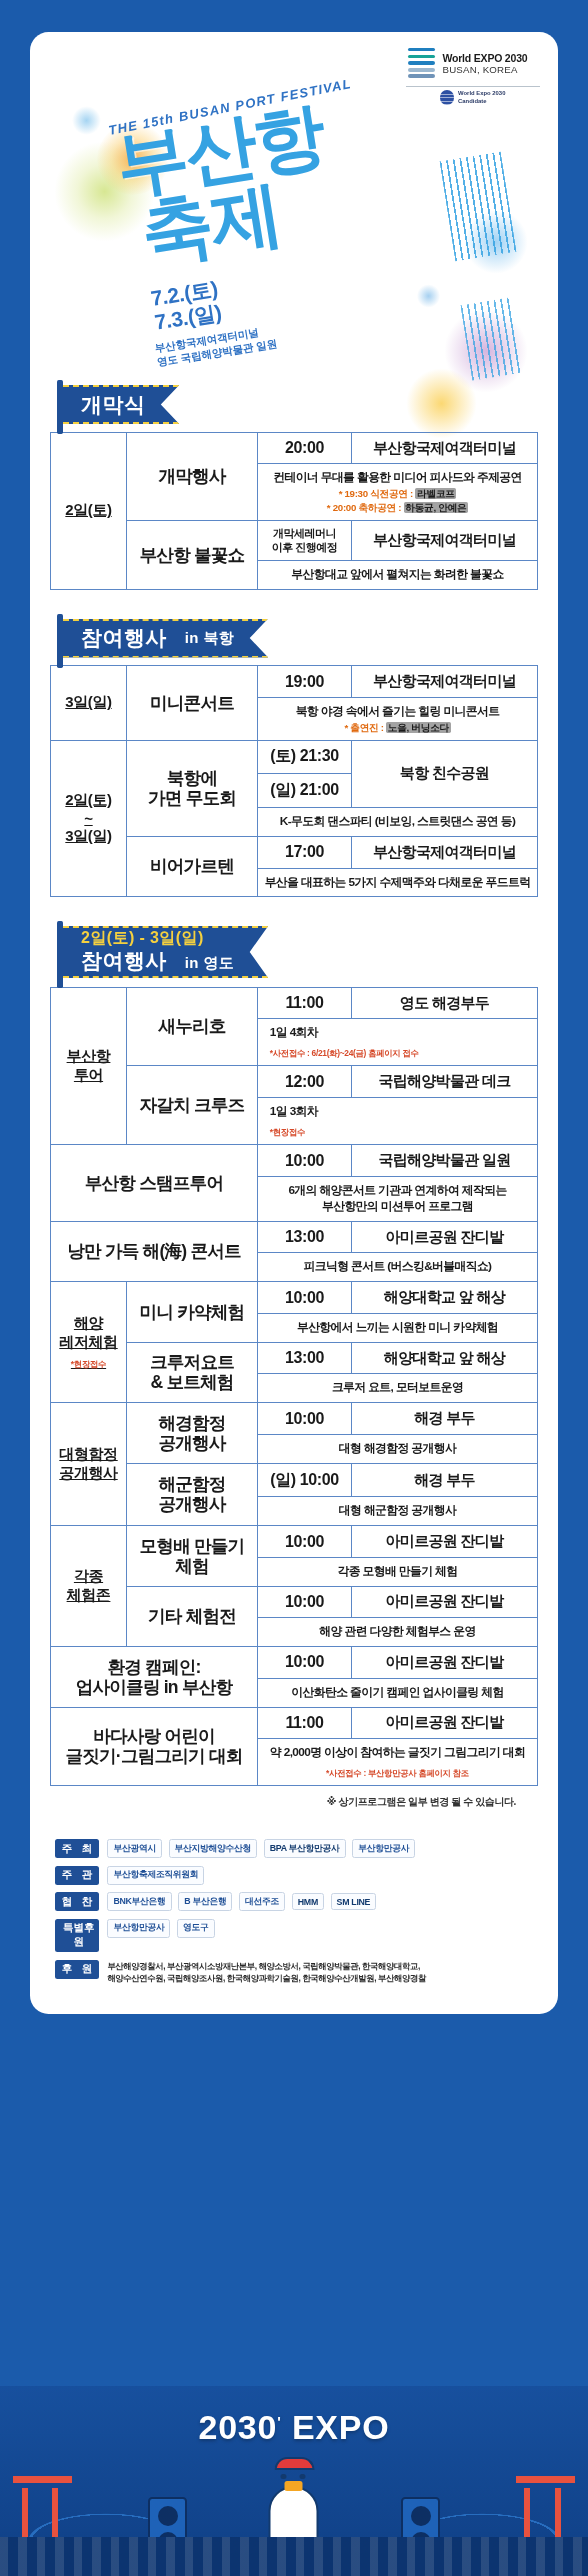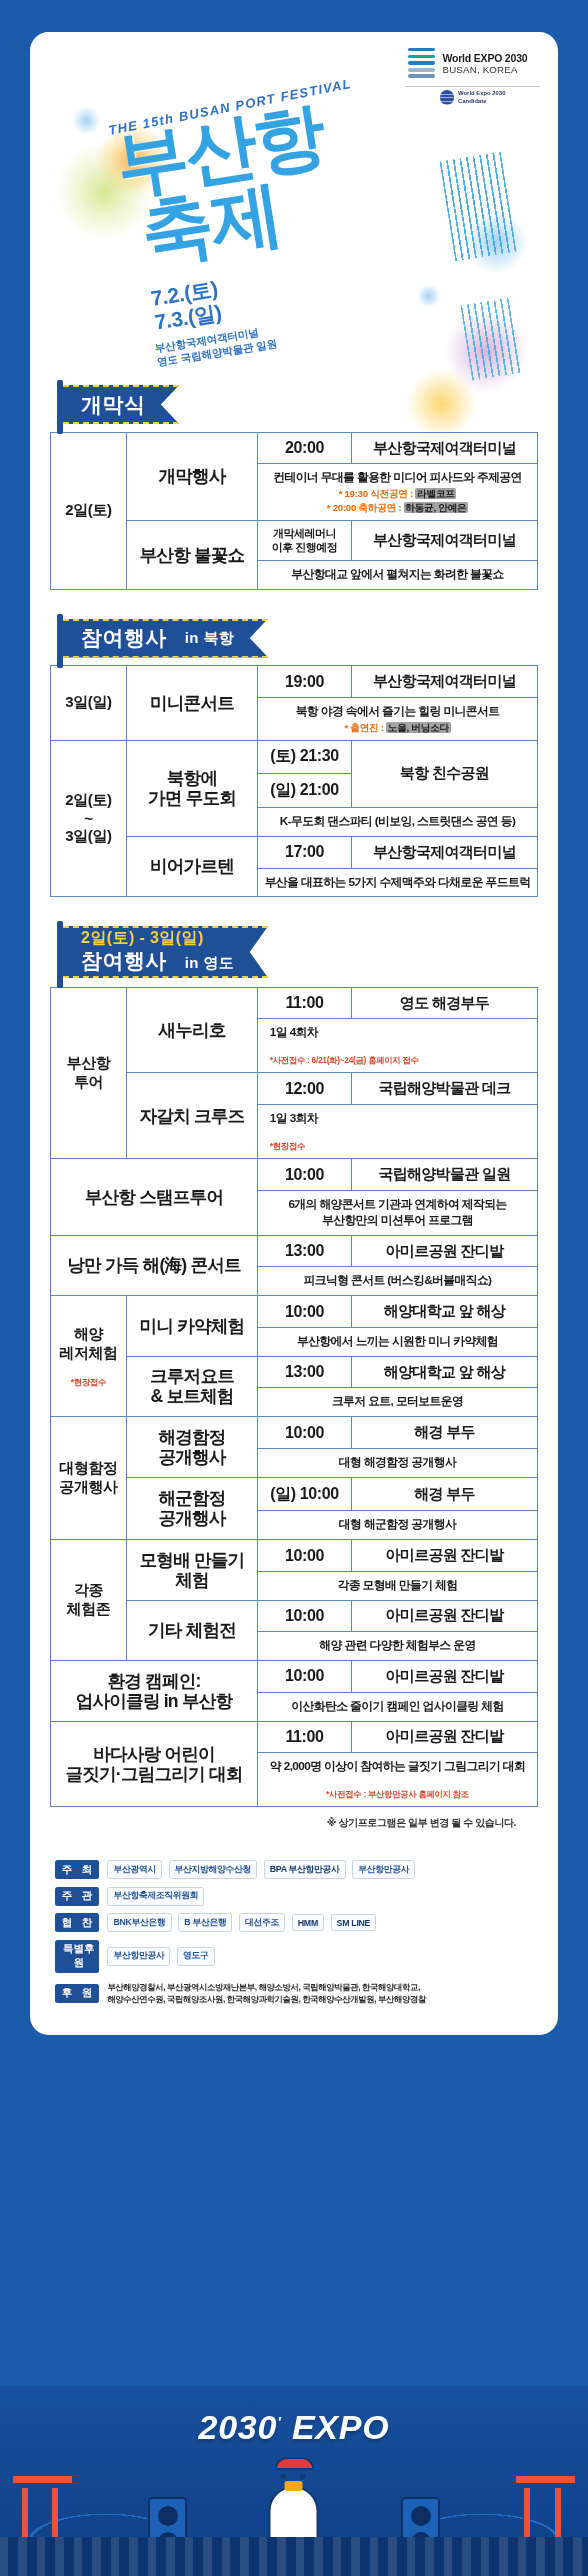--- a/index.html
+++ b/index.html
@@ -211,42 +211,42 @@
     table-layout: fixed;
     margin-top: 1.7px;
   }
   table.pt td {
     border: 1.3px solid #5b87c6;
     padding: 5.9px 4.2px;
     text-align: center;
     vertical-align: middle;
     color: #1a1a1a;
   }
-  .c-day   { width: 76px;  font-size: 15px; font-weight: 800; letter-spacing: -0.4px; }
+  .c-day   { width: 76px;  font-size: 15px; font-weight: 800; letter-spacing: -0.4px; text-decoration: underline; }
   .c-name  { width: 131px; font-size: 17.6px; font-weight: 800; letter-spacing: -0.8px; line-height: 1.15; }
   .c-time  { width: 94px; font-size: 16px; font-weight: 600; letter-spacing: -0.4px; }
   .c-place { font-size: 15px; font-weight: 700; letter-spacing: -0.7px; }
   .c-desc  { font-size: 11.8px; font-weight: 600; letter-spacing: -0.6px; line-height: 1.35; padding: 5px 6.7px; }
   .c-desc .note { display: block; font-size: 9.7px; color: #e06a10; font-weight: 700; margin-top: 0.8px; letter-spacing: -0.3px; }
   .hl { background: #a3a3a3; color: #1a1a1a; padding: 0 1.7px; border-radius: 1.7px; font-weight: 800; }
   .c-sub { font-size: 11px; font-weight: 700; letter-spacing: -0.5px; line-height: 1.25; }
-  .red-star { display:block; color:#d64a2a; font-size: 8.4px; font-weight: 800; margin-top: 14px; letter-spacing: -0.3px;}
+  .red-star { display:block; color:#d64a2a; font-size: 8.4px; font-weight: 800; margin-top: 7px; letter-spacing: -0.3px;}
 
   .footnote {
     text-align: right;
     font-size: 10px;
     color: #333;
     padding: 8.4px 22px 0 0;
     font-weight: 600;
     letter-spacing: -0.4px;
   }
 
   
   .sponsors { padding: 22px 25px 0 25px; }
-  .sp-row { display: flex; align-items: center; gap: 8.4px; margin-bottom: 7.6px; }
+  .sp-row { display: flex; align-items: flex-start; gap: 8.4px; margin-bottom: 7.6px; }
   .sp-label {
     width: 44px; flex: 0 0 44px;
     background: #1f4f96; color: #fff;
     font-size: 10.5px; font-weight: 800; letter-spacing: 3.4px;
     text-align: center; padding: 2.5px 0 2.5px 3.4px; border-radius: 2.5px;
   }
   .sp-items { display: flex; align-items: center; gap: 6.7px; flex-wrap: wrap; }
   .sp-chip {
     font-size: 8.8px; font-weight: 800; color: #1f4f96;
     border: 0.8px solid #c8d4e4; border-radius: 2.5px;
@@ -259,21 +259,20 @@
     font-weight: 600;
   }
 
   
   .expo-band {
     position: absolute;
     left: 0; right: 0; bottom: 0;
     height: 190px;
     background: linear-gradient(180deg, #17509e 0%, #0f3f85 100%);
     overflow: hidden;
-    font-style: italic;
   }
   .band-title {
     position: absolute; left: 0; right: 0; top: 22px;
     text-align: center;
     color: #ffffff;
     font-size: 34px;
     font-weight: 900;
     letter-spacing: 0.8px;
     text-shadow: 0 1.7px 3.4px rgba(0,0,0,.25);
   }

